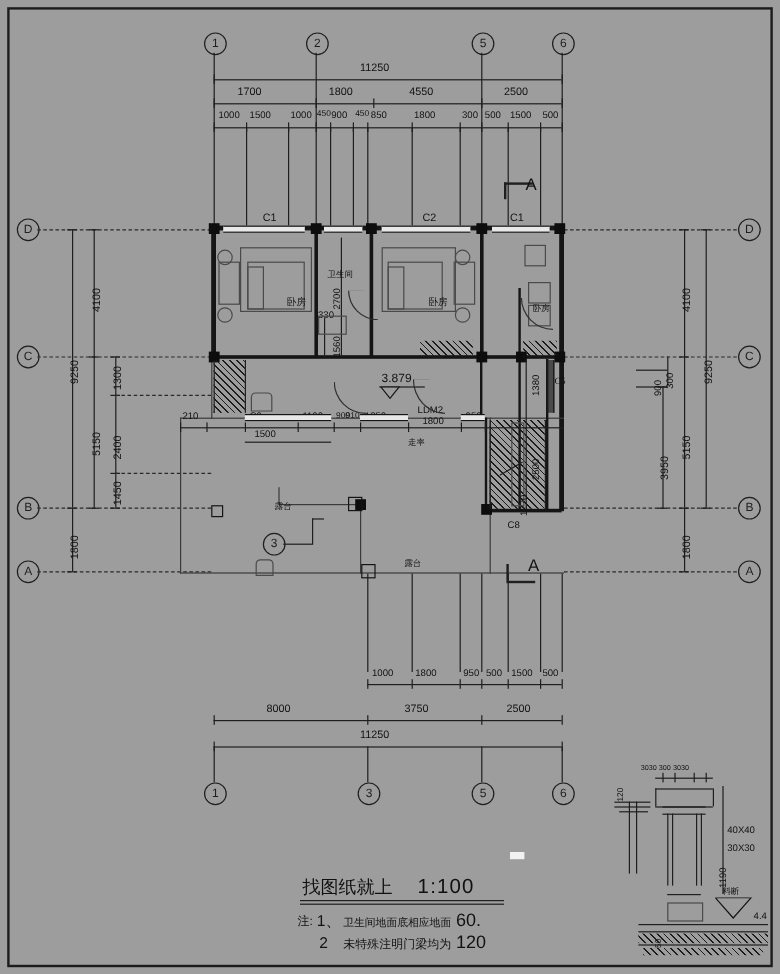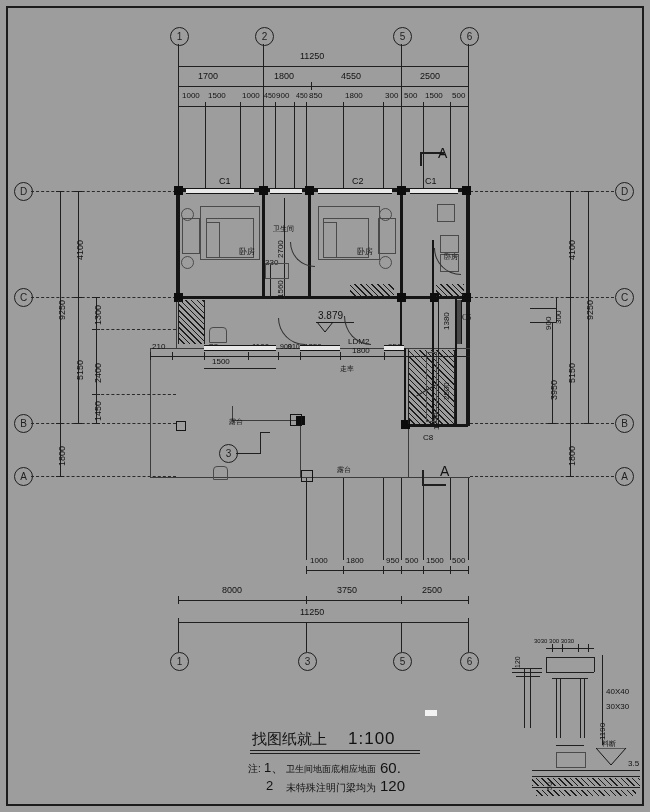--- a/index.html
+++ b/index.html
@@ -456,21 +456,21 @@
   <div class="ln v" style="left:552px;top:644px;height:8px;"></div>
   <div class="ln v" style="left:562px;top:644px;height:8px;"></div>
   <div class="ln v" style="left:578px;top:644px;height:8px;"></div>
   <div class="ln v" style="left:588px;top:644px;height:8px;"></div>
 
   <div class="ln v" style="left:602px;top:655px;height:90px;"></div>
   <div class="txt txt8" style="left:606px;top:688px;">40X40</div>
   <div class="txt txt8" style="left:606px;top:703px;">30X30</div>
   <div class="vtxt txt8" style="left:598px;top:740px;font-size:8px;">1190</div>
   <div class="txt txt7" style="left:602px;top:740px;font-size:7px;">料断</div>
-  <div class="txt txt8" style="left:628px;top:760px;">3.5</div>
+  <div class="txt txt8" style="left:628px;top:760px;">4.4</div>
   <div class="vtxt txt7" style="left:546px;top:790px;font-size:7px;">50</div>
 
   <div class="ln h" style="left:532px;top:770px;width:108px;"></div>
   <div class="ln h" style="left:532px;top:776px;width:108px;"></div>
   <div class="hatch" style="left:532px;top:778px;width:108px;height:8px;"></div>
   <div class="ln h" style="left:532px;top:787px;width:108px;"></div>
   <div class="furn" style="left:556px;top:752px;width:28px;height:14px;"></div>
   <div class="ln h" style="left:556px;top:745px;width:28px;"></div>
   <svg style="position:absolute;left:596px;top:748px;" width="34" height="20">
     <polygon points="0,0 30,0 15,17" fill="none" stroke="#151515" stroke-width="1"></polygon>

